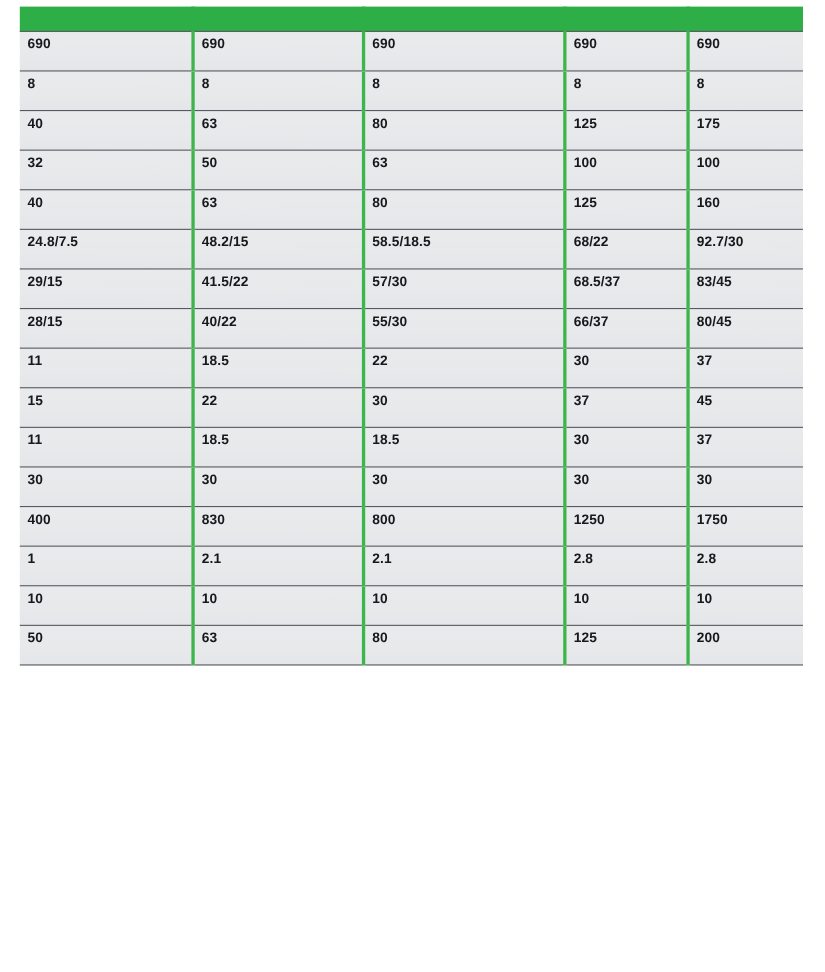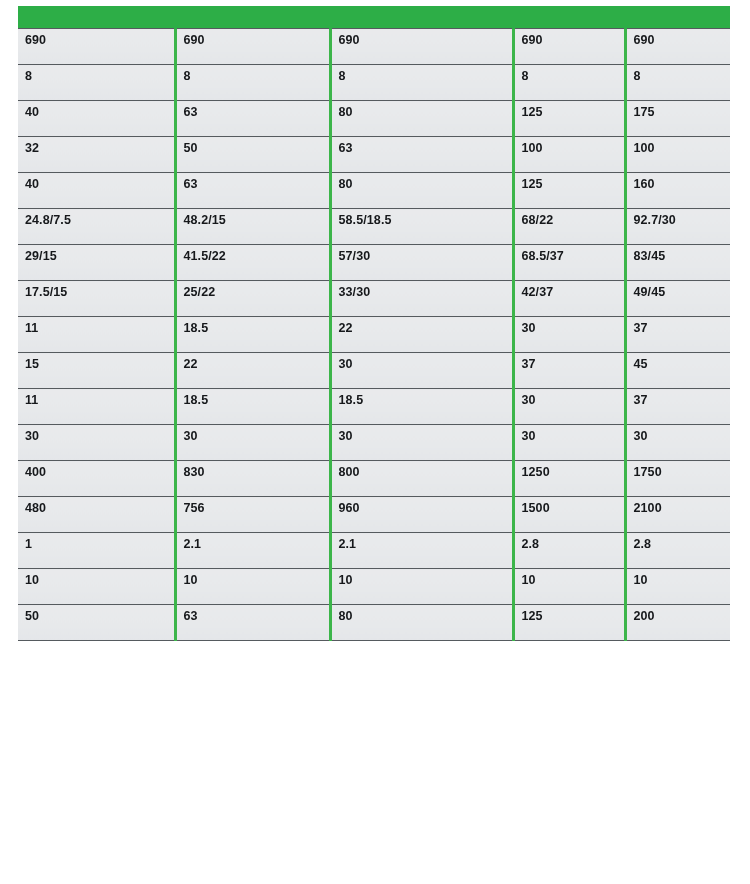--- a/index.html
+++ b/index.html
@@ -221,33 +221,33 @@
             </td>
             <td class="divided">
               <span class="cell-text">68.5/37</span>
             </td>
             <td class="divided">
               <span class="cell-text">83/45</span>
             </td>
           </tr>
           <tr class="data-row">
             <td>
-              <span class="cell-text">17.5/15</span>
-            </td>
-            <td class="divided">
-              <span class="cell-text">25/22</span>
-            </td>
-            <td class="divided">
-              <span class="cell-text">33/30</span>
-            </td>
-            <td class="divided">
-              <span class="cell-text">42/37</span>
-            </td>
-            <td class="divided">
-              <span class="cell-text">49/45</span>
+              <span class="cell-text">28/15</span>
+            </td>
+            <td class="divided">
+              <span class="cell-text">40/22</span>
+            </td>
+            <td class="divided">
+              <span class="cell-text">55/30</span>
+            </td>
+            <td class="divided">
+              <span class="cell-text">66/37</span>
+            </td>
+            <td class="divided">
+              <span class="cell-text">80/45</span>
             </td>
           </tr>
           <tr class="data-row">
             <td>
               <span class="cell-text">11</span>
             </td>
             <td class="divided">
               <span class="cell-text">18.5</span>
             </td>
             <td class="divided">
@@ -319,37 +319,20 @@
               <span class="cell-text">830</span>
             </td>
             <td class="divided">
               <span class="cell-text">800</span>
             </td>
             <td class="divided">
               <span class="cell-text">1250</span>
             </td>
             <td class="divided">
               <span class="cell-text">1750</span>
-            </td>
-          </tr>
-          <tr class="data-row">
-            <td>
-              <span class="cell-text">480</span>
-            </td>
-            <td class="divided">
-              <span class="cell-text">756</span>
-            </td>
-            <td class="divided">
-              <span class="cell-text">960</span>
-            </td>
-            <td class="divided">
-              <span class="cell-text">1500</span>
-            </td>
-            <td class="divided">
-              <span class="cell-text">2100</span>
             </td>
           </tr>
           <tr class="data-row">
             <td>
               <span class="cell-text">1</span>
             </td>
             <td class="divided">
               <span class="cell-text">2.1</span>
             </td>
             <td class="divided">

